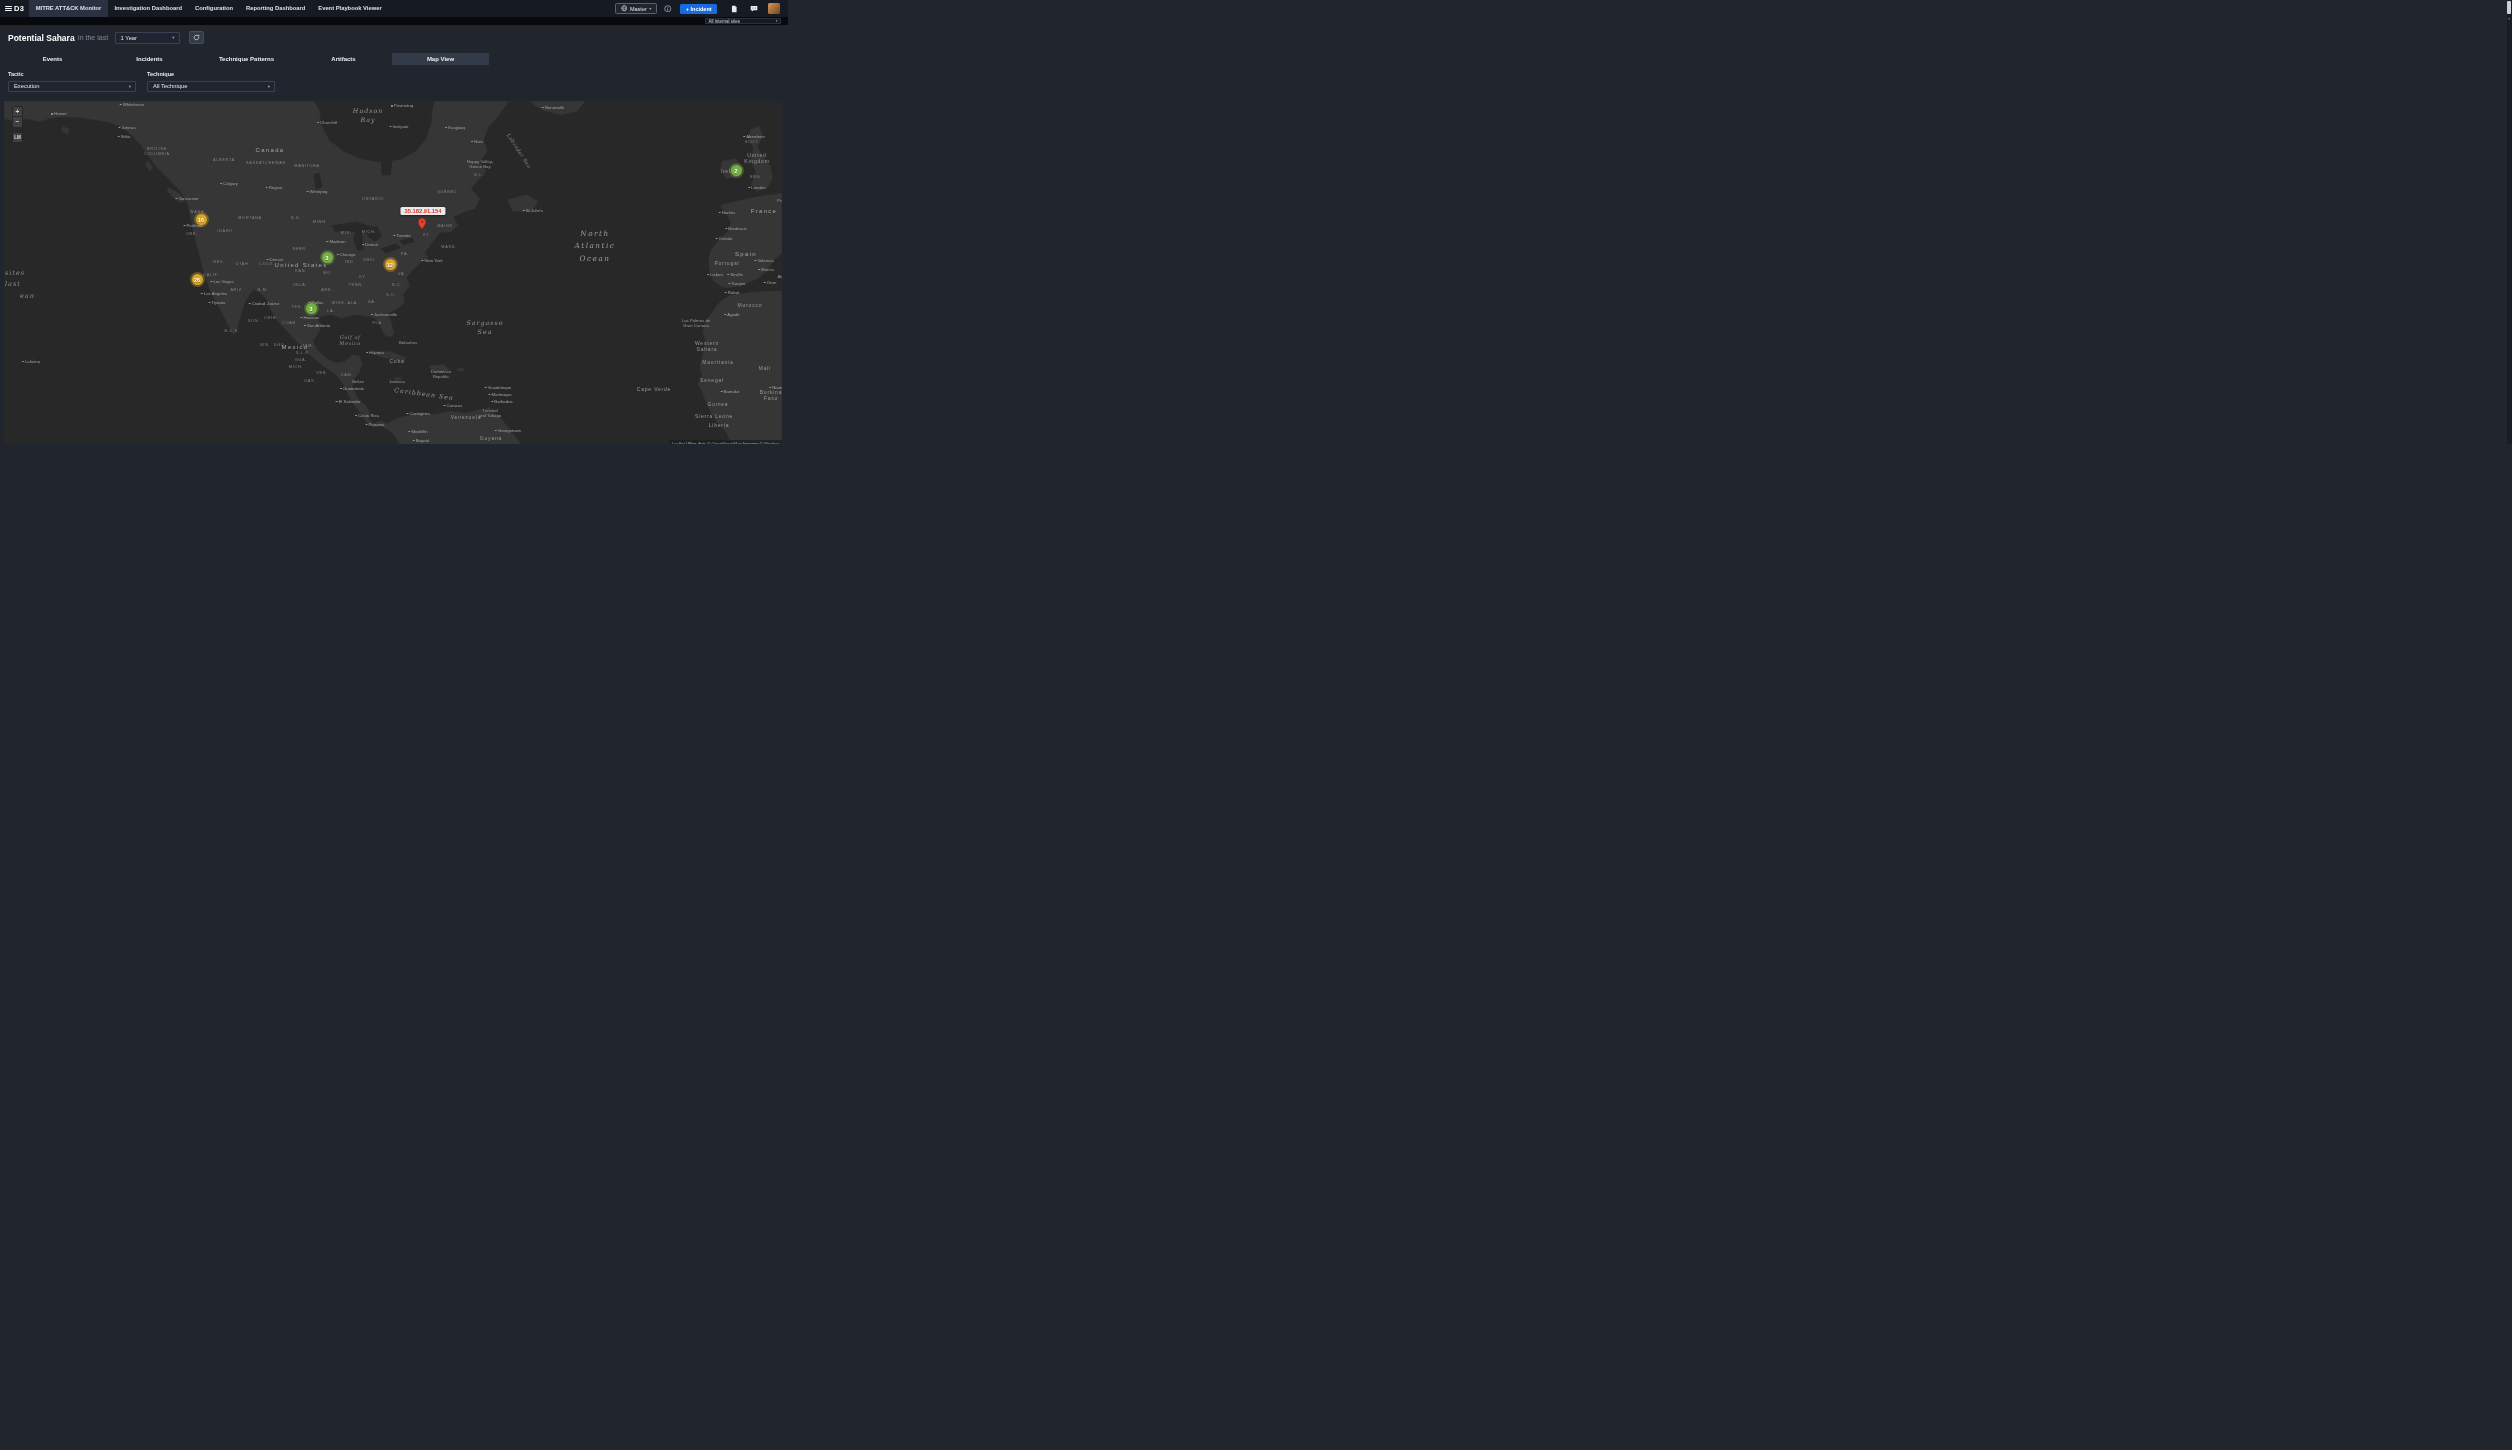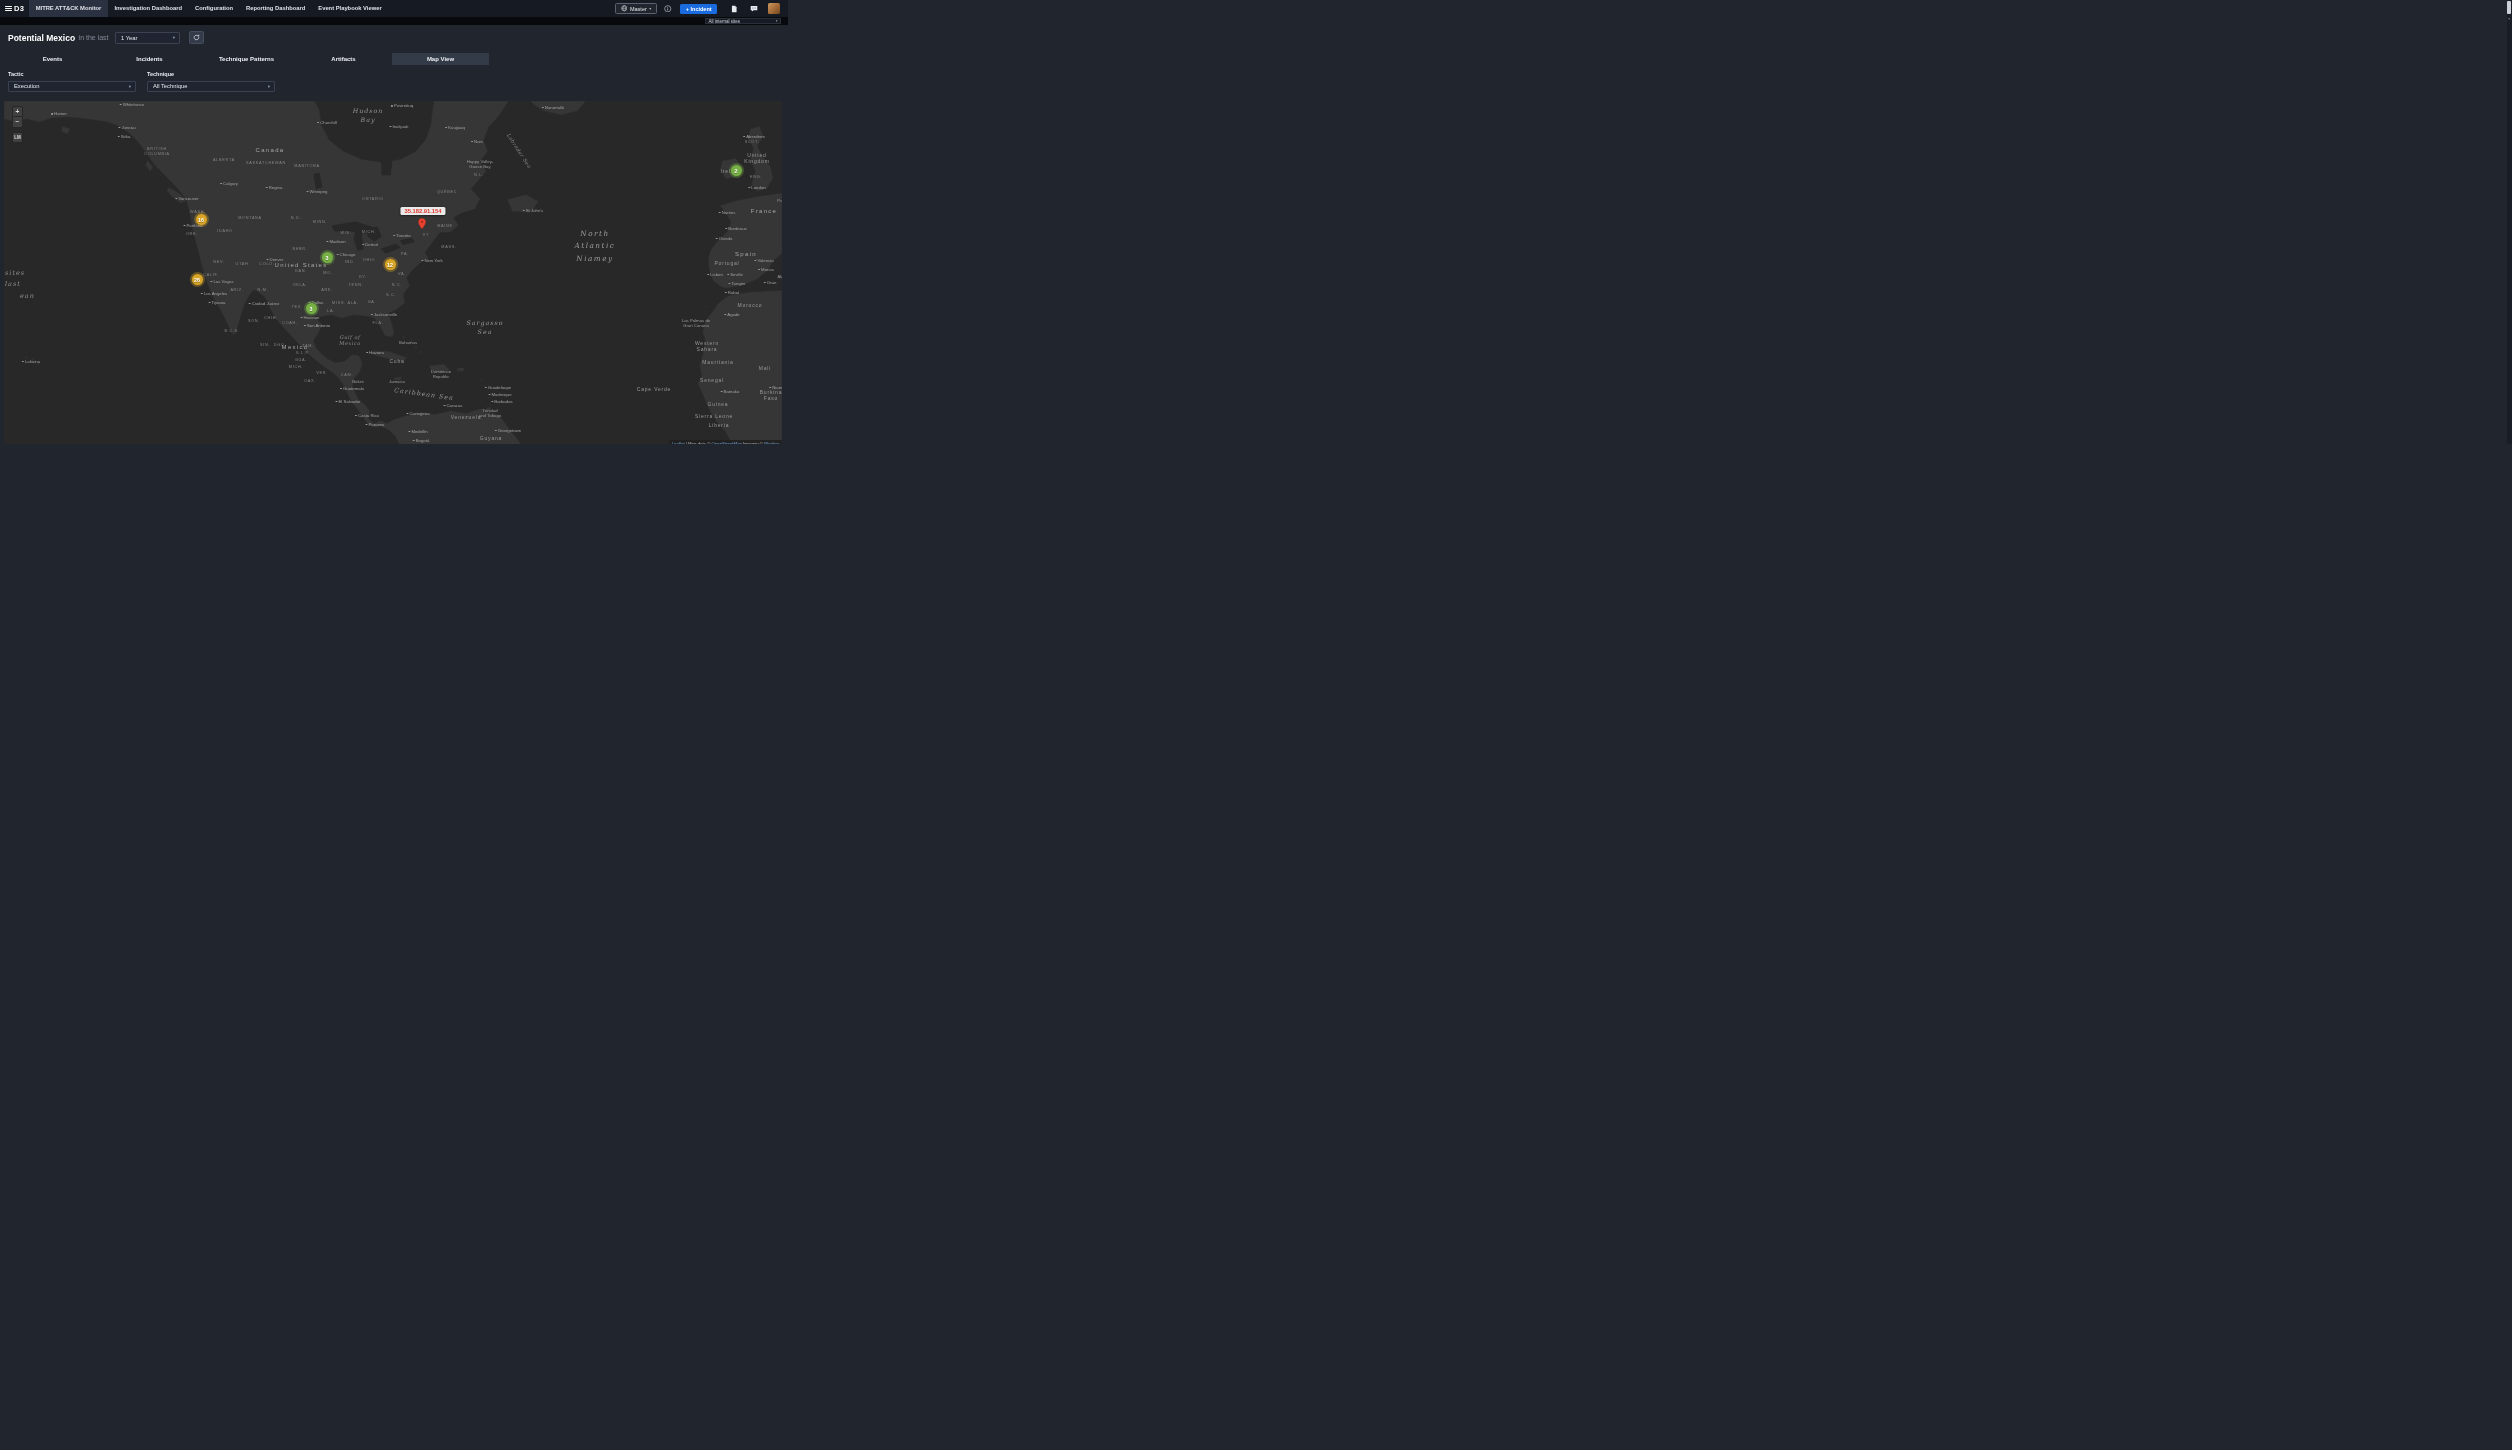--- a/index.html
+++ b/index.html
@@ -145,21 +145,21 @@
   </div>
 </div>
 
 <div class="sitebar">
   <div class="site-select">
     <span>All internal sites</span>
   </div>
 </div>
 
 <div class="header">
-  <span class="title">Potential Mexico</span>
+  <span class="title">Potential Sahara</span>
   <span class="subtitle">in the last</span>
   <div class="select range-select">
     <span>1 Year</span>
   </div>
   <div class="refresh-btn">
     <svg width="7" height="7" viewBox="0 0 16 16">
         <path d="M13.3 8 a5.3 5.3 0 1 1 -1.7 -3.9" fill="none" stroke="#dfe3ea" stroke-width="1.7" stroke-linecap="round"></path>
         <path d="M14.2 1.2 L14.2 5.4 L10 5.4 Z" fill="#dfe3ea"></path>
       </svg>
   </div>
@@ -369,21 +369,21 @@
       <div class="ml city" style="left: 414px; top: 313px;">Cartagena</div>
       <div class="ml city" style="left: 449px; top: 305px;">Caracas</div>
       <div class="ml country" style="left: 462px; top: 316px;">Venezuela</div>
       <div class="ml city" style="left: 504px; top: 330px;">Georgetown</div>
       <div class="ml country" style="left: 487px; top: 337px;">Guyana</div>
       <div class="ml ocean-lg" style="left: 420px; top: 293px; transform: translate(-50%, -50%) rotate(8deg);">Caribbean Sea</div>
       <div class="ml ocean-lg" style="left: 481px; top: 227px;">Sargasso
 Sea</div>
       <div class="ml ocean-xl" style="left: 591px; top: 146px;">North
 Atlantic
-Niamey</div>
+Ocean</div>
       <div class="ml city" style="left: 27px; top: 261px;">Lahaina</div>
       <div class="ml ocean-left" style="left: 1px; top: 172px;">sites</div>
       <div class="ml ocean-left" style="left: 1px; top: 183px;">last</div>
       <div class="ml ocean-left" style="left: 16px; top: 195px;">ean</div>
       <div class="ml city" style="left: 750px; top: 36px;">Aberdeen</div>
       <div class="ml state" style="left: 748px; top: 42px;">SCOT.</div>
       <div class="ml country" style="left: 753px; top: 58px;">United
 Kingdom</div>
       <div class="ml country" style="left: 727px; top: 70px;">Ireland</div>
       <div class="ml state" style="left: 752px; top: 77px;">ENG.</div>

